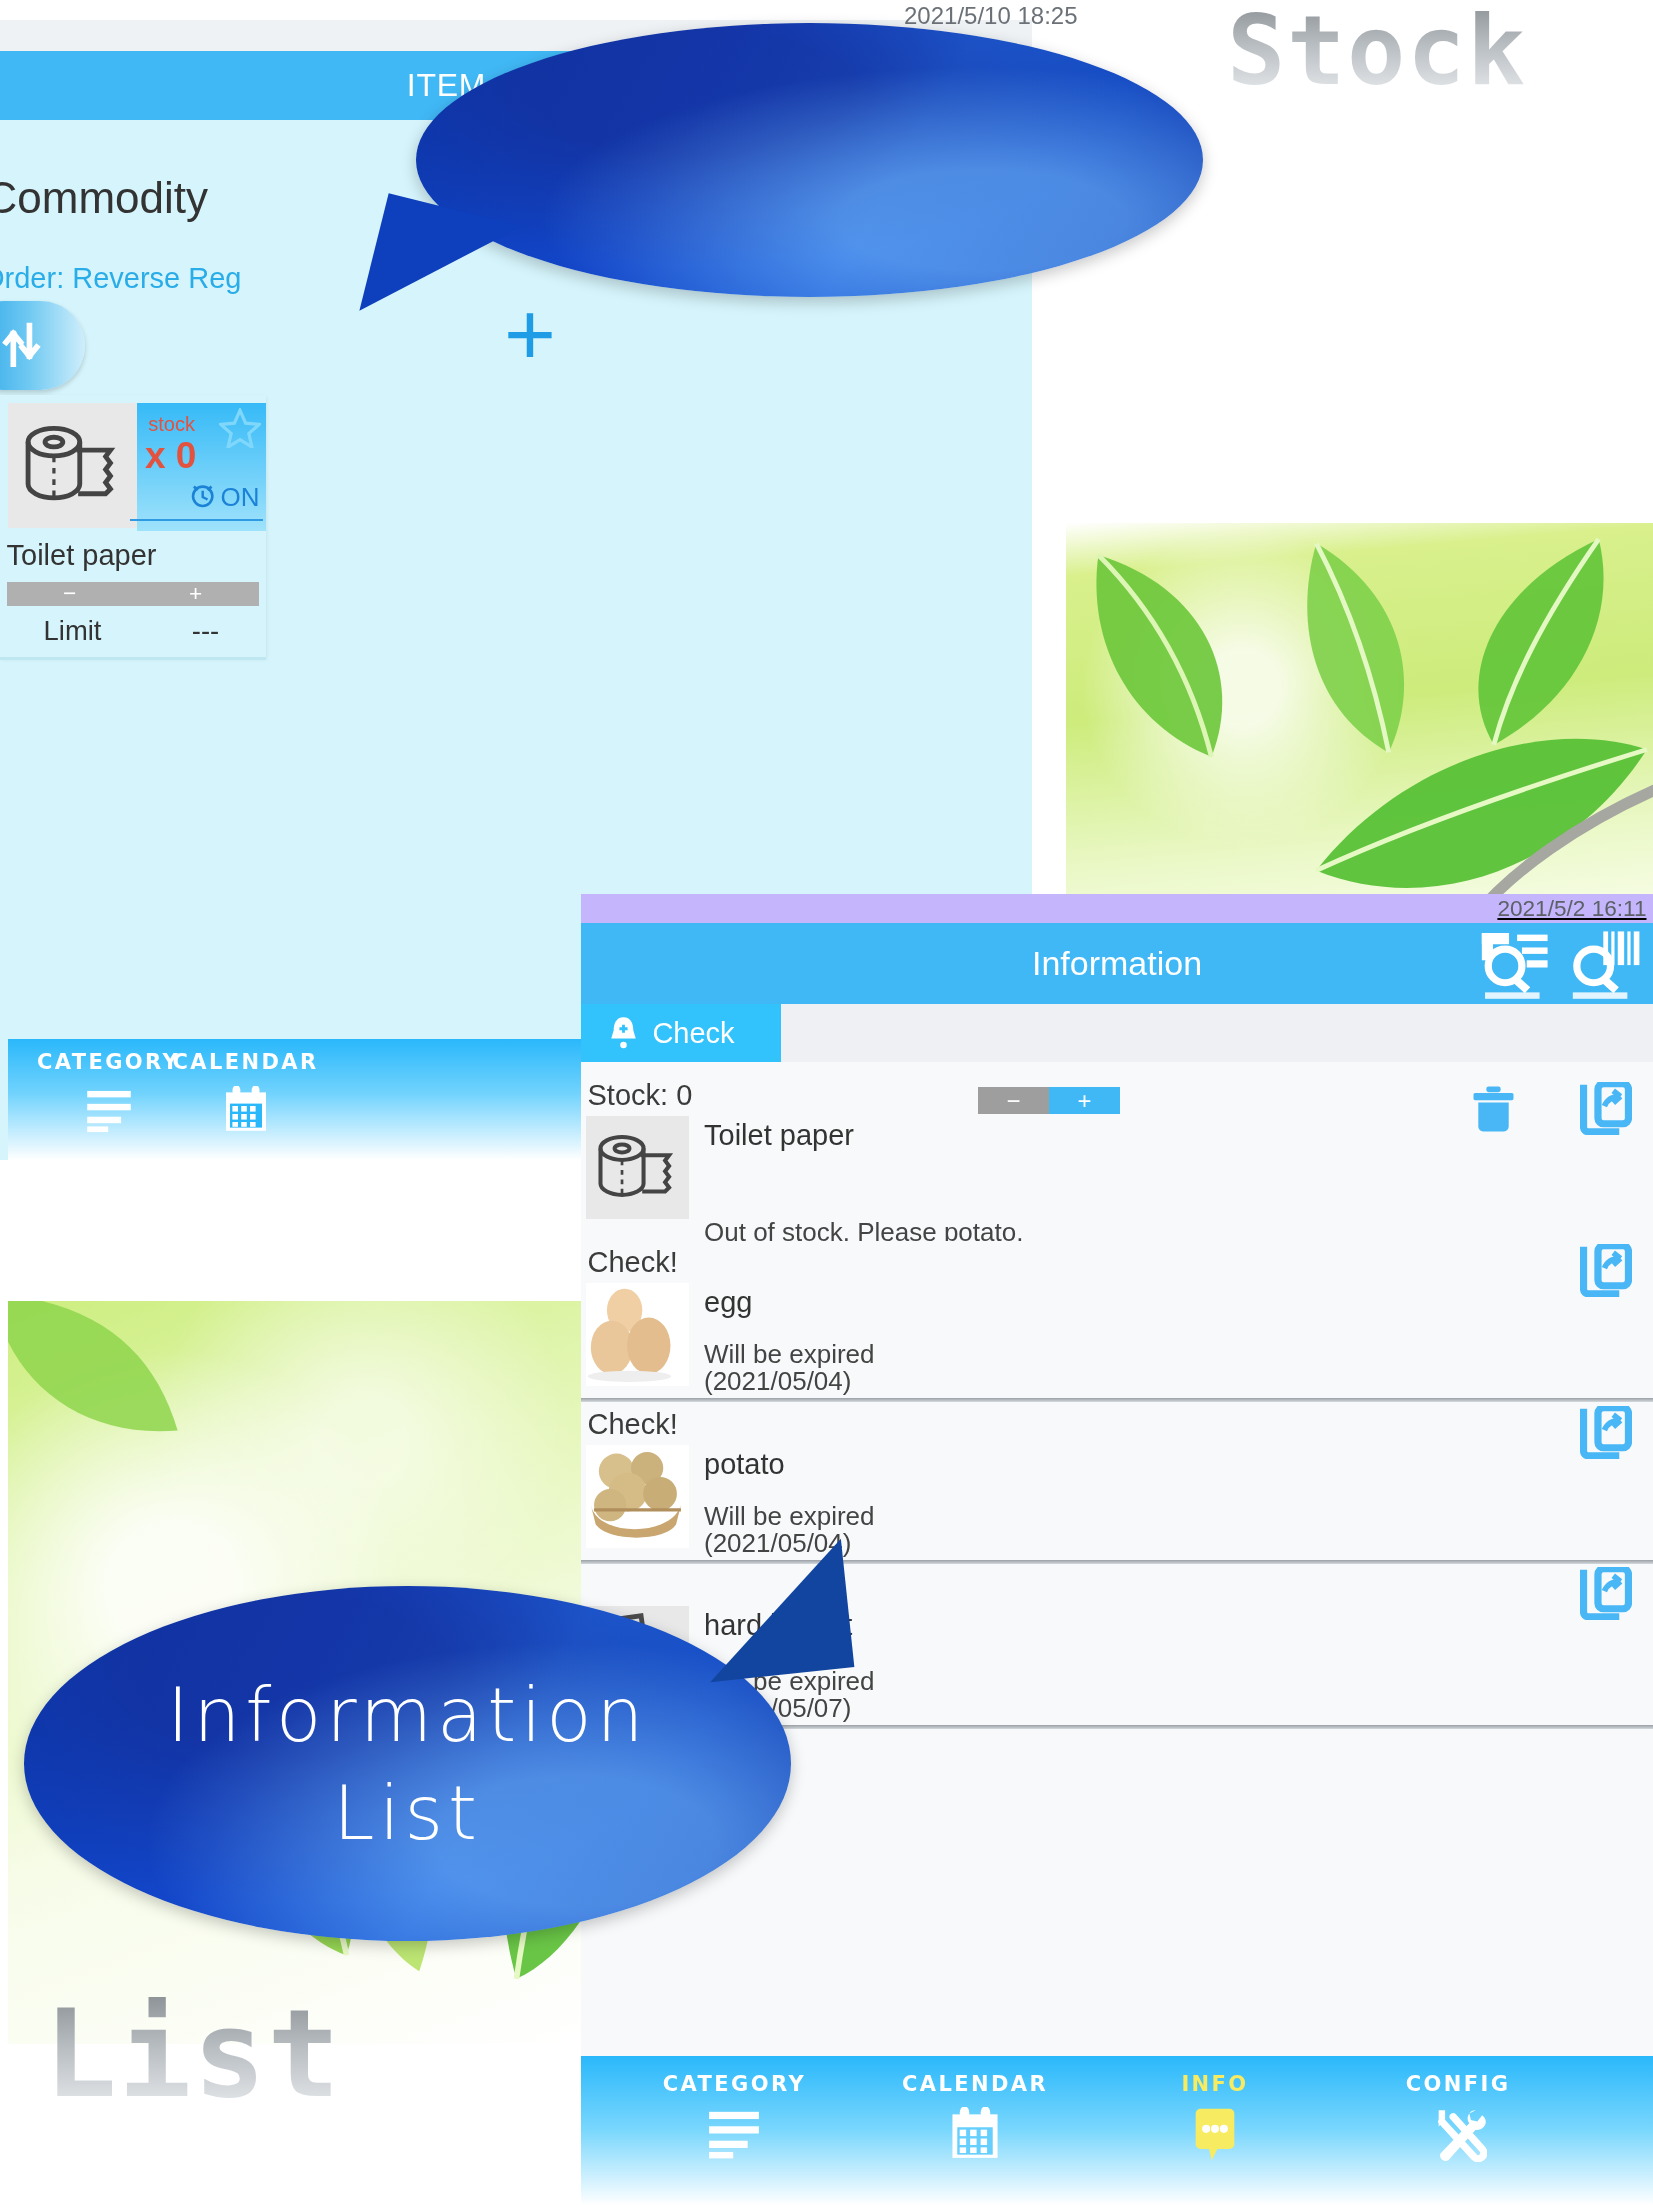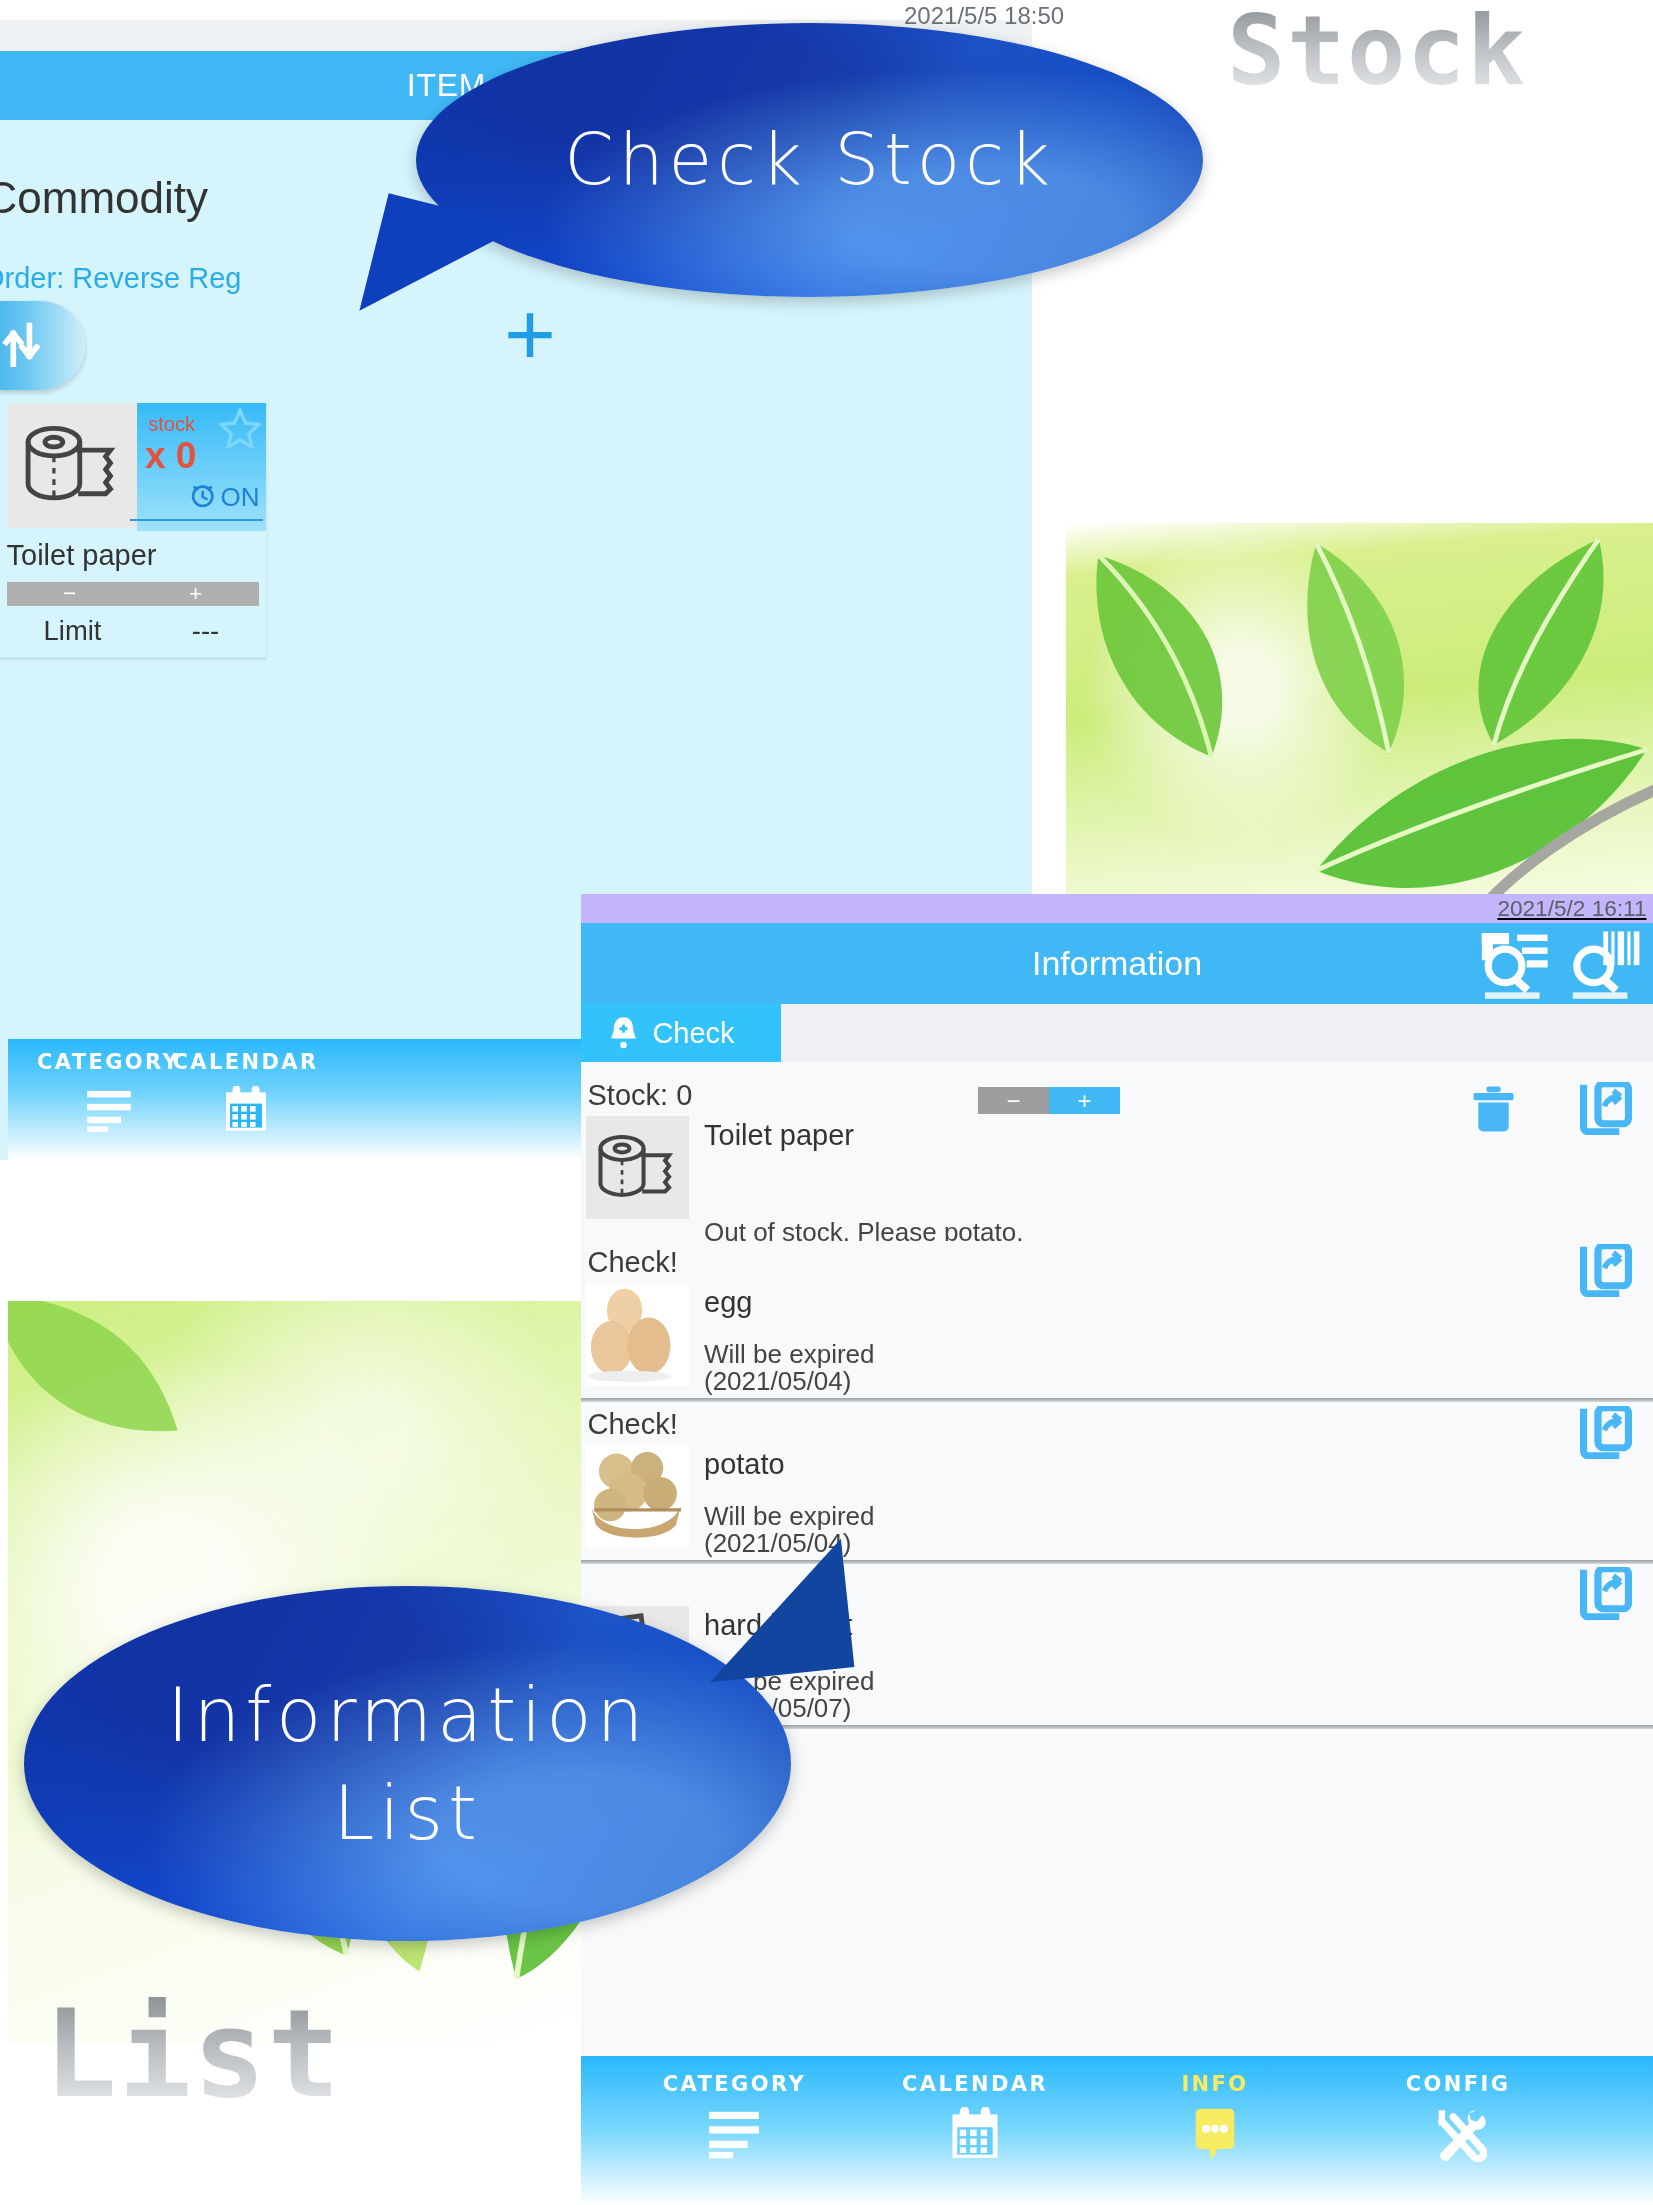--- a/index.html
+++ b/index.html
@@ -658,27 +658,26 @@
                 <circle cx="36" cy="27" r="5"></circle>
                 <circle cx="47" cy="27" r="5"></circle>
             </g>
           </svg>
         </div>
       </div>
     </div>
   </div>
 
   <div class="abs" id="top-strip"></div>
-  <div class="abs" id="top-timestamp">2021/5/5 18:50</div>
+  <div class="abs" id="top-timestamp">2021/5/10 18:25</div>
   <div class="abs" id="stock-word">Stock</div>
   <div class="abs" id="list-word">List</div>
 
   <div class="bubble" id="bubble-check">
     <span class="tail"></span>
-    <span class="btxt">Check Stock</span>
   </div>
 
   <div class="bubble" id="bubble-list">
     <span class="tail"></span>
     <span class="btxt">Information</span>
     <span class="btxt">List</span>
   </div>
 
 </div>
 

